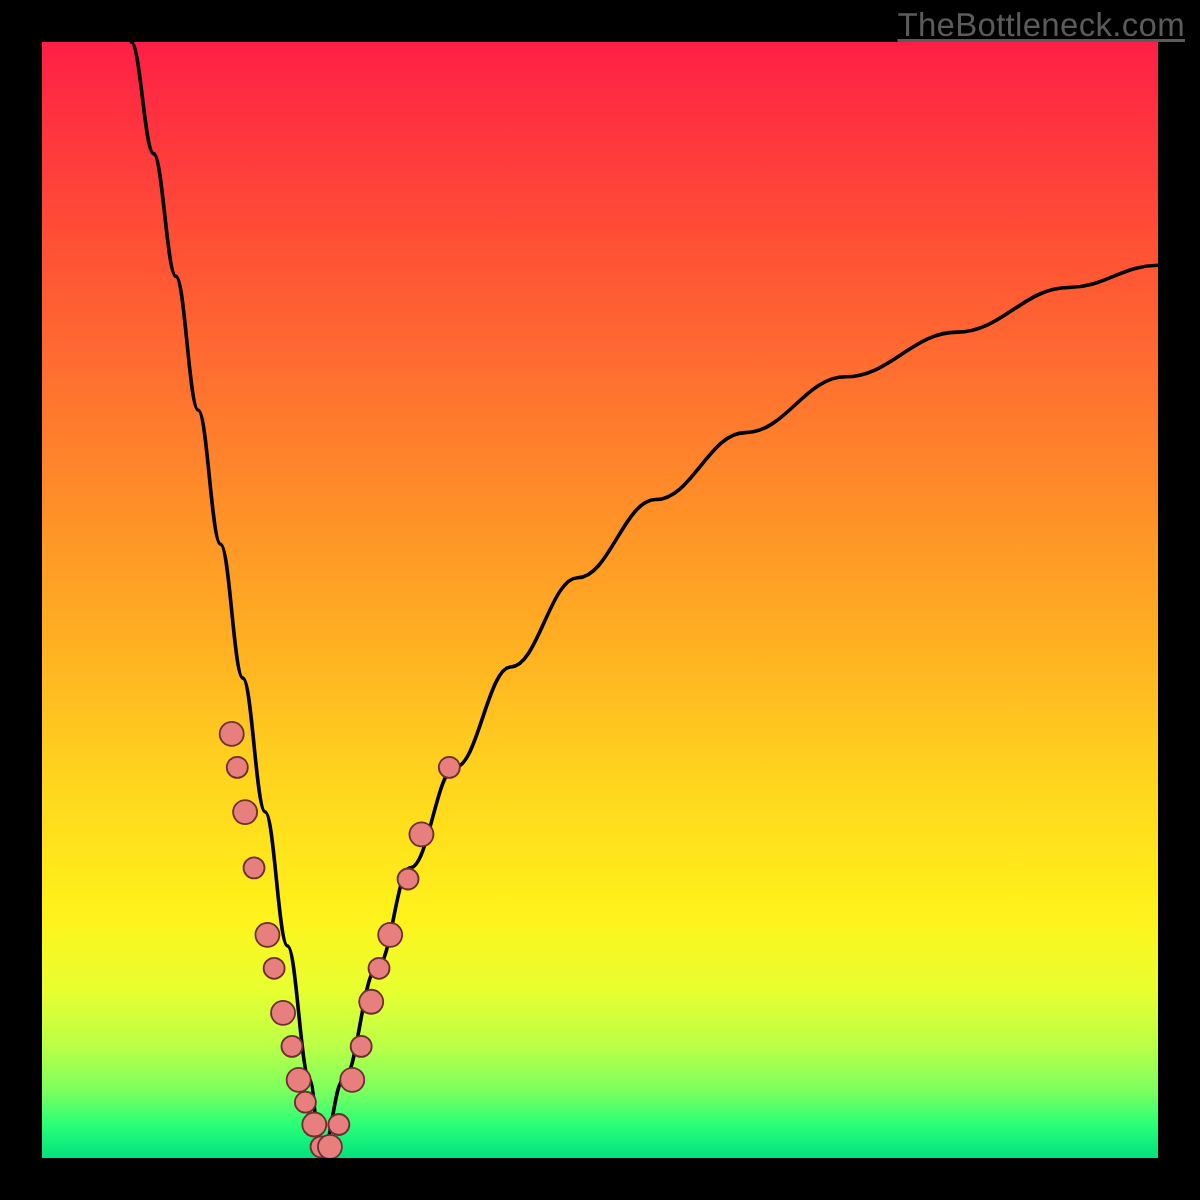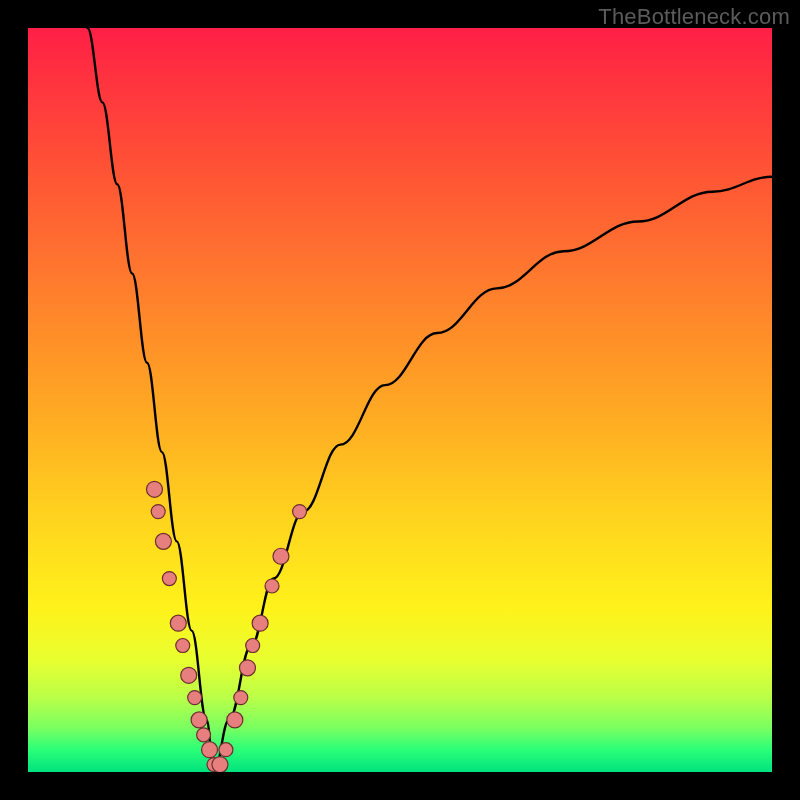--- a/index.html
+++ b/index.html
@@ -36,20 +36,21 @@
   }
   .watermark {
     position: absolute;
     top: 4px;
     right: 10px;
     font-size: 22px;
     font-weight: 500;
     color: #5b5b5b;
     letter-spacing: 0.2px;
     z-index: 10;
+    text-decoration: underline;
   }
   svg.curves {
     position: absolute;
     left: 0;
     top: 0;
     width: 744px;
     height: 744px;
   }
   .curve-path {
     fill: none;

